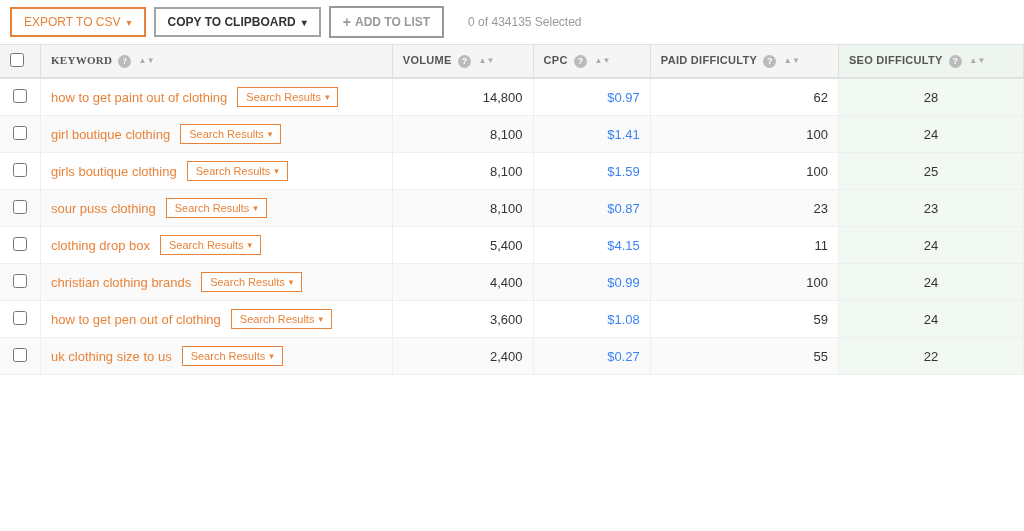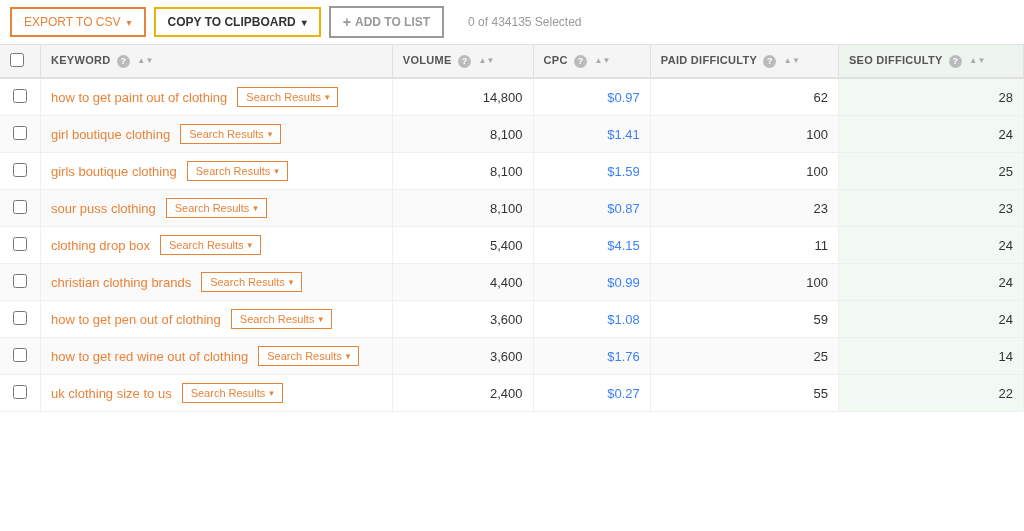--- a/index.html
+++ b/index.html
@@ -21,21 +21,21 @@
       padding: 6px 12px;
       font-size: 12px;
       font-weight: normal;
       cursor: pointer;
       display: flex;
       align-items: center;
       gap: 6px;
       text-transform: uppercase;
     }
     .btn-clipboard {
-      border: 2px solid #eab308;
+      border: 2px solid #a3a3a3;
       color: #333;
       background: #fff;
       padding: 6px 12px;
       font-size: 12px;
       font-weight: bold;
       cursor: pointer;
       display: flex;
       align-items: center;
       gap: 6px;
       text-transform: uppercase;
@@ -100,21 +100,21 @@
       border-radius: 50%;
       color: #fff;
       font-size: 9px;
       text-align: center;
       line-height: 13px;
       margin-left: 3px;
       font-style: normal;
       font-weight: bold;
     }
     th.col-check { width: 30px; }
-    th.col-keyword { width: 300px; }
+    th.col-keyword { width: 300px; font-family: Liberation Serif, serif; }
     th.col-volume { width: 120px; }
     th.col-cpc { width: 100px; }
     th.col-paid { width: 130px; }
     th.col-seo { width: 130px; background: #eef5ee; }
 
     tbody tr {
       border-bottom: 1px solid #efefef;
     }
     tbody tr:nth-child(even) { background: #fafafa; }
     tbody tr:nth-child(odd) { background: #fff; }
@@ -123,21 +123,21 @@
       padding: 8px 10px;
       border-right: 1px solid #efefef;
       vertical-align: middle;
     }
     td.col-check { width: 30px; text-align: center; }
     td.col-keyword { color: #e8833a; }
     td.col-keyword a { color: #e8833a; text-decoration: none; }
     td.col-volume { text-align: right; color: #333; }
     td.col-cpc { text-align: right; color: #3b82f6; }
     td.col-paid { text-align: right; color: #333; }
-    td.col-seo { text-align: right; color: #333; background: #f2f9f2; }
+    td.col-seo { text-align: center; color: #333; background: #f2f9f2; }
 
     .search-results-btn {
       border: 1px solid #e8833a;
       color: #e8833a;
       background: #fff;
       padding: 3px 8px;
       font-size: 11px;
       cursor: pointer;
       display: inline-flex;
       align-items: center;
@@ -321,36 +321,20 @@
           </td>
           <td class="col-volume">3,600</td>
           <td class="col-cpc">$1.08</td>
           <td class="col-paid">59</td>
           <td class="col-seo">24</td>
         </tr>
         <tr>
           <td class="col-check"><input type="checkbox" style=""></td>
           <td class="col-keyword">
             <div class="col-keyword-content">
-              <a href="#">how to get red wine out of clothing</a>
-              <button class="search-results-btn">
-                <span>Search Results</span>
-                <span class="chevron">▾</span>
-              </button>
-            </div>
-          </td>
-          <td class="col-volume">3,600</td>
-          <td class="col-cpc">$1.76</td>
-          <td class="col-paid">25</td>
-          <td class="col-seo">14</td>
-        </tr>
-        <tr>
-          <td class="col-check"><input type="checkbox" style=""></td>
-          <td class="col-keyword">
-            <div class="col-keyword-content">
               <a href="#">uk clothing size to us</a>
               <button class="search-results-btn">
                 <span>Search Results</span>
                 <span class="chevron">▾</span>
               </button>
             </div>
           </td>
           <td class="col-volume">2,400</td>
           <td class="col-cpc">$0.27</td>
           <td class="col-paid">55</td>

